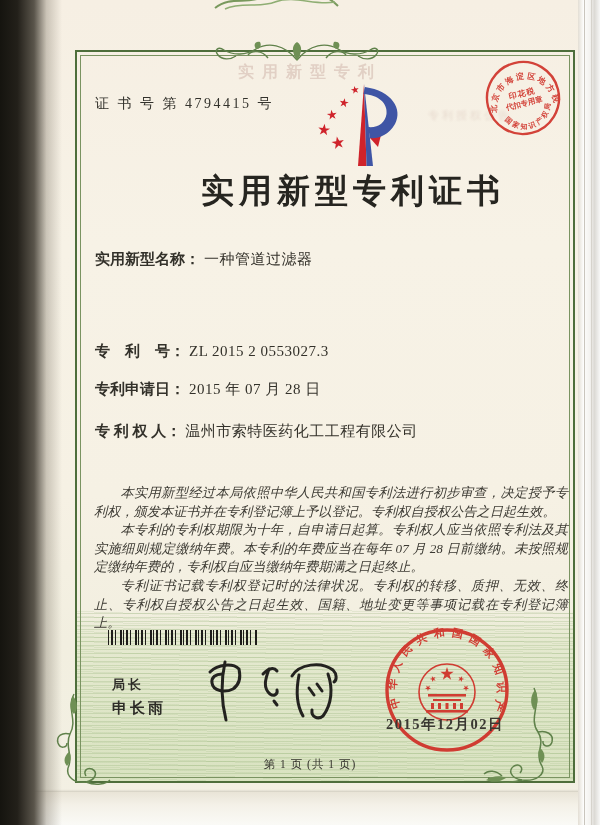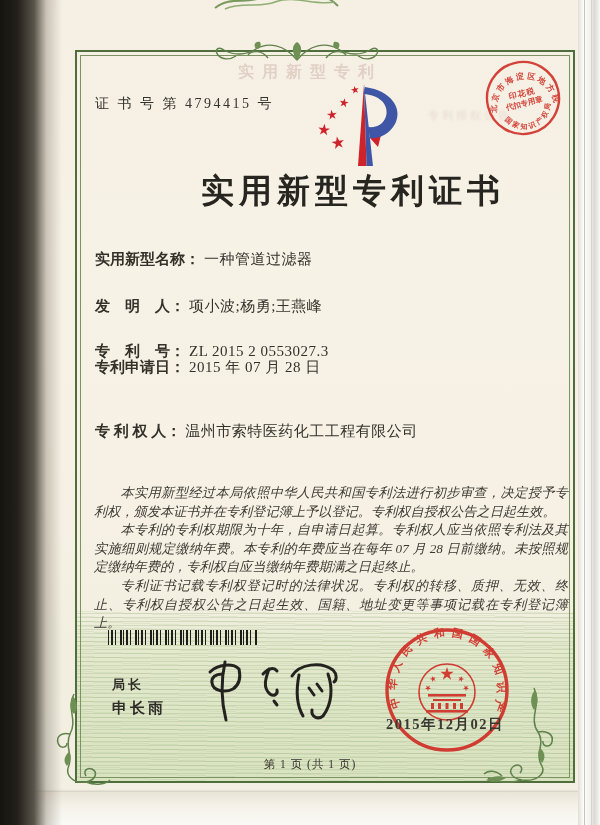--- a/index.html
+++ b/index.html
@@ -78,21 +78,21 @@
     text-align:center;font-size:33px;font-weight:bold;color:#262520;
     letter-spacing:5px;font-family:"Liberation Serif", serif;
   }
 
   .field{
     position:absolute;left:65px;width:470px;
     font-size:15px;color:#33312a;font-weight:bold;
     white-space:nowrap;
   }
   .field .val{font-weight:normal;margin-left:4px;letter-spacing:.5px;}
-  .f1{top:250px}.f2{top:297px}.f3{top:342px}.f4{top:358px}.f5{top:422px}.f6{top:459px}
+  .f1{top:250px}.f2{top:297px}.f3{top:342px}.f4{top:380px}.f5{top:422px}.f6{top:459px}
 
   .body-text{
     position:absolute;left:64px;top:484px;width:474px;
     font-size:13.2px;line-height:18.6px;color:#3c3a33;
     text-align:justify;font-style:italic;font-weight:500;
   }
   .body-text p{margin:0;text-indent:2em;}
 
   .barcode{
     position:absolute;left:78px;top:630px;width:150px;height:15px;
@@ -195,21 +195,20 @@
       </g>
       <g fill="#3f55a5">
         <polygon points="58.5,86 56,4 65,86"></polygon>
         <path d="M57,7 C84,11 95,29 87,44 C80,56 69,59 62,58 L60,47 C70,48 77,43 78.5,34 C80,23 70,15 55.5,14 Z"></path>
       </g>
     </svg>
 
     <div class="title">实用新型专利证书</div>
 
     <div class="field f1"><span>实用新型名称：</span><span class="val">一种管道过滤器</span></div>
-    <div class="field f2"><span>发　明　人：</span><span class="val">项小波;杨勇;王燕峰</span></div>
     <div class="field f3"><span>专　利　号：</span><span class="val">ZL 2015 2 0553027.3</span></div>
     <div class="field f4"><span>专利申请日：</span><span class="val">2015 年 07 月 28 日</span></div>
     <div class="field f5"><span>专 利 权 人：</span><span class="val">温州市索特医药化工工程有限公司</span></div>
 
     <div class="body-text">
       <p>本实用新型经过本局依照中华人民共和国专利法进行初步审查，决定授予专利权，颁发本证书并在专利登记簿上予以登记。专利权自授权公告之日起生效。</p>
       <p>本专利的专利权期限为十年，自申请日起算。专利权人应当依照专利法及其实施细则规定缴纳年费。本专利的年费应当在每年 07 月 28 日前缴纳。未按照规定缴纳年费的，专利权自应当缴纳年费期满之日起终止。</p>
       <p>专利证书记载专利权登记时的法律状况。专利权的转移、质押、无效、终止、专利权自授权公告之日起生效、国籍、地址变更等事项记载在专利登记簿上。</p>
     </div>
 

